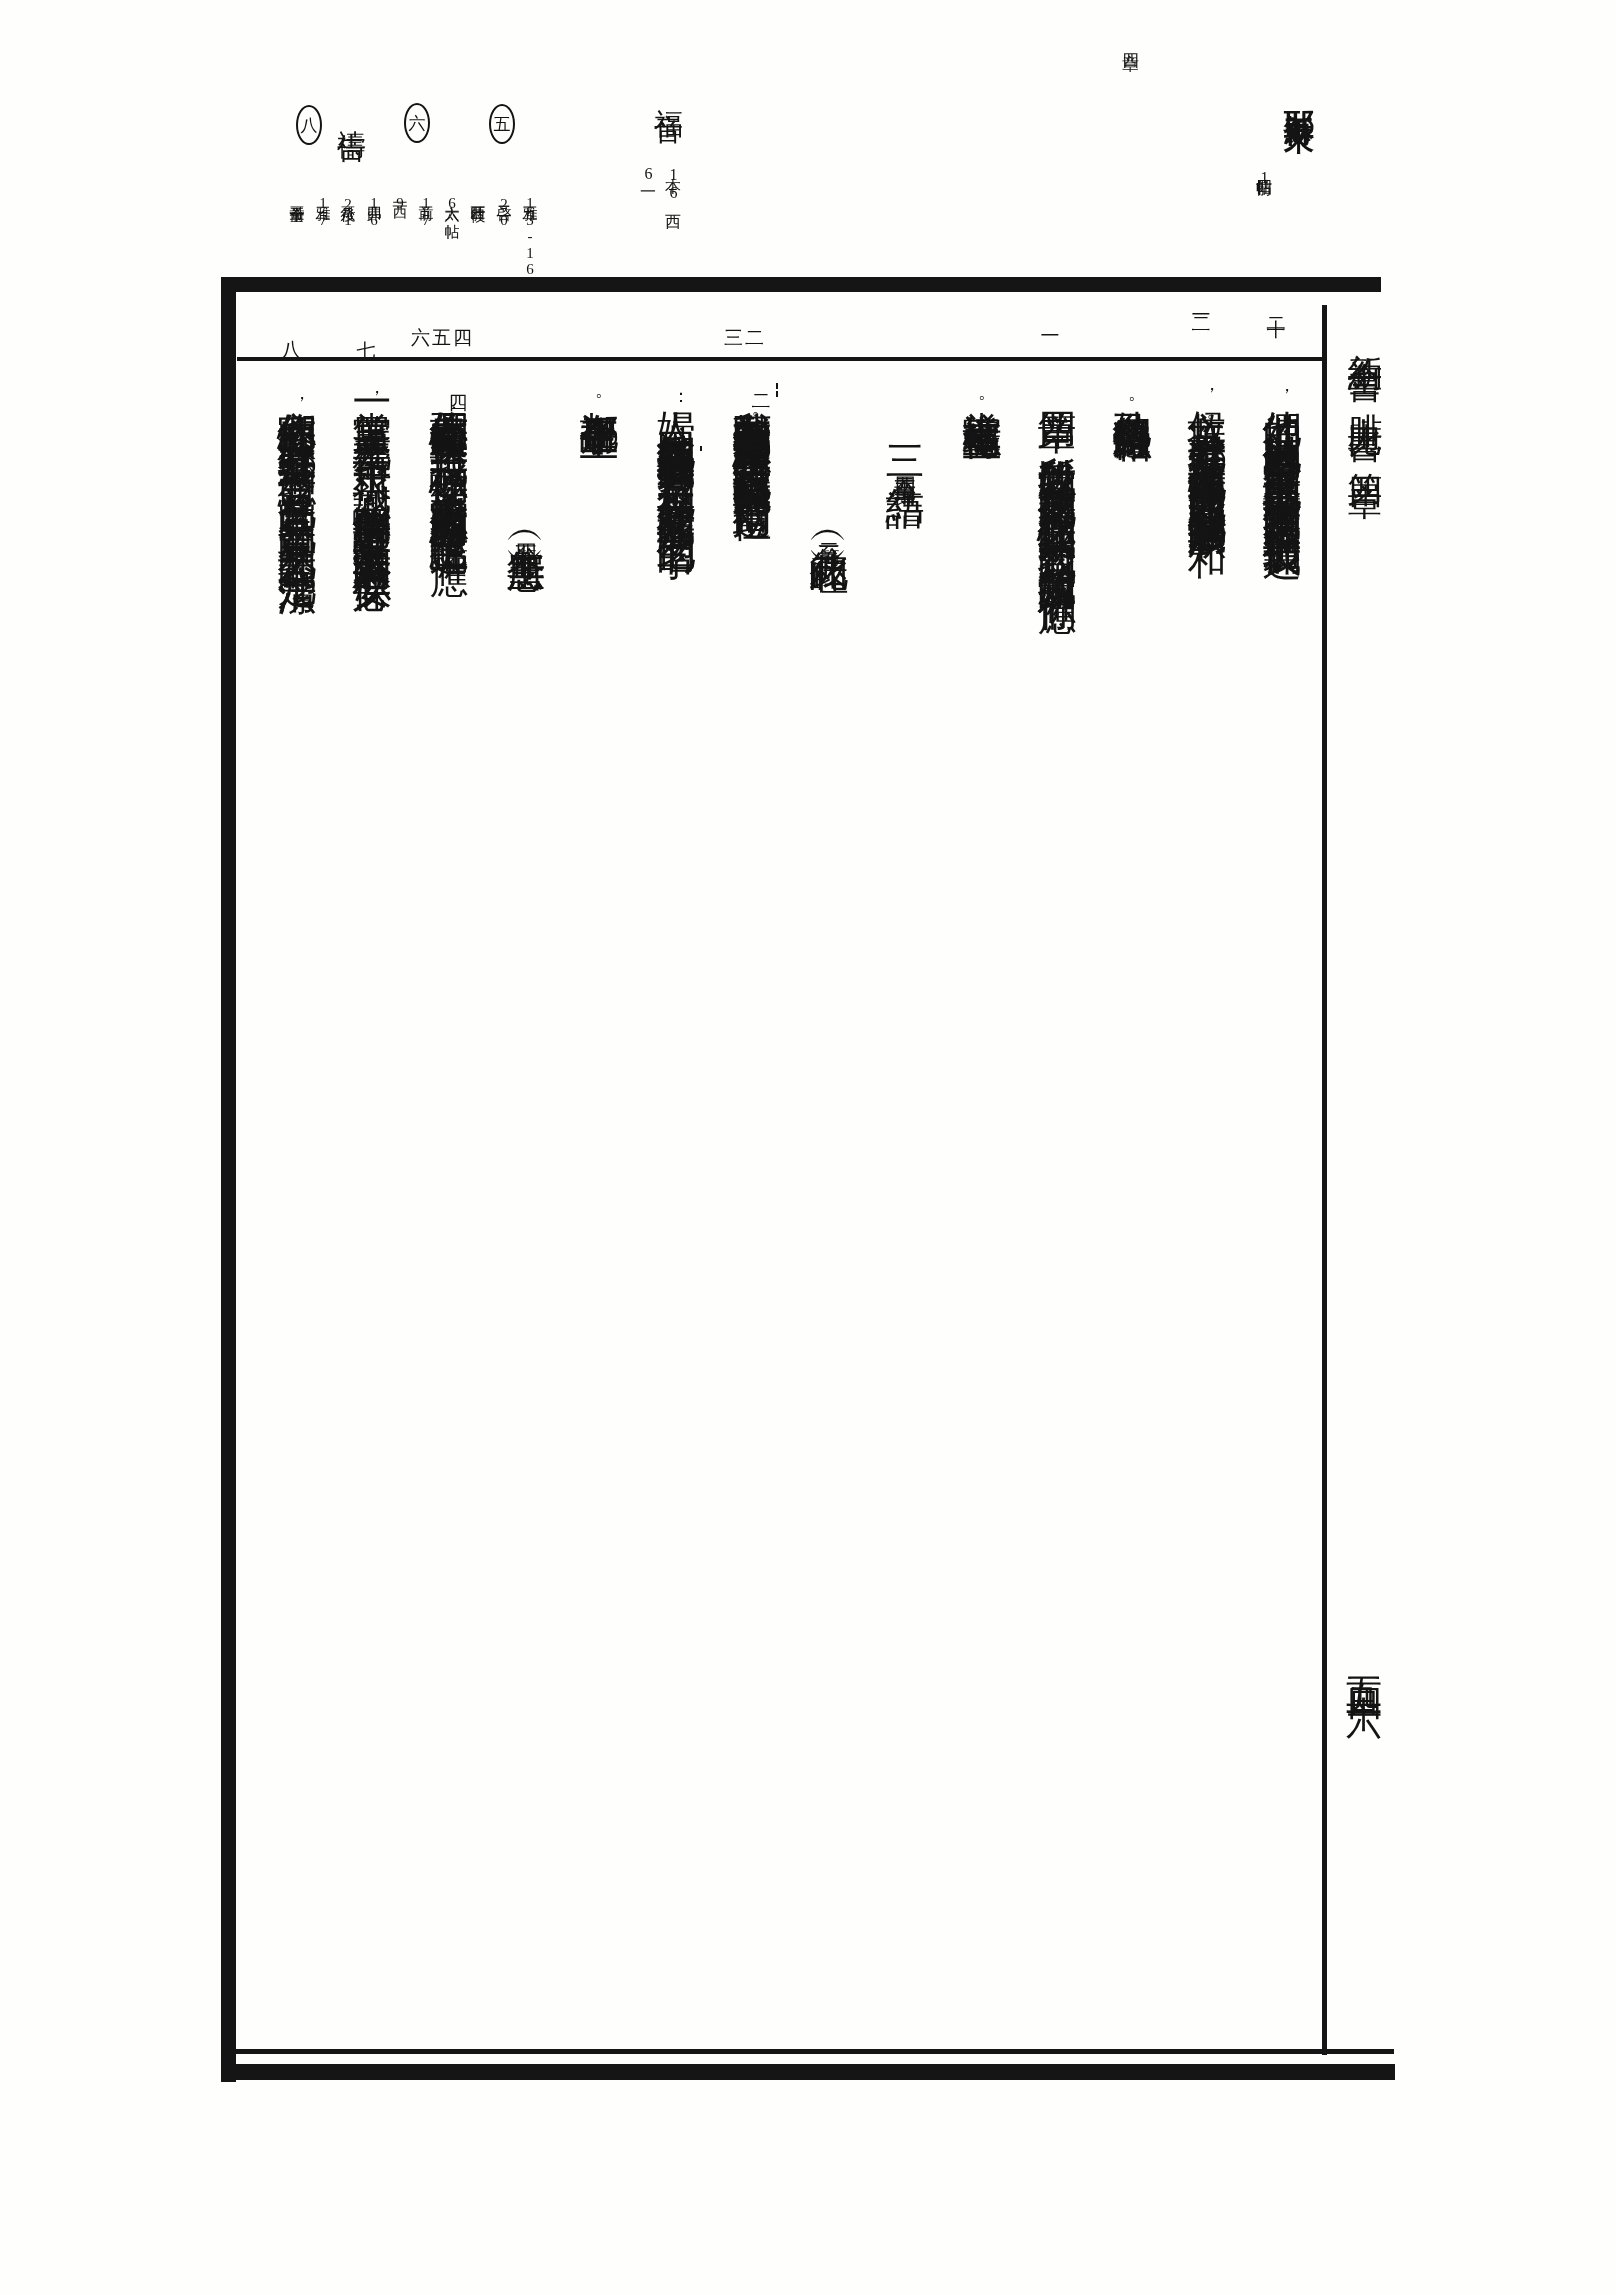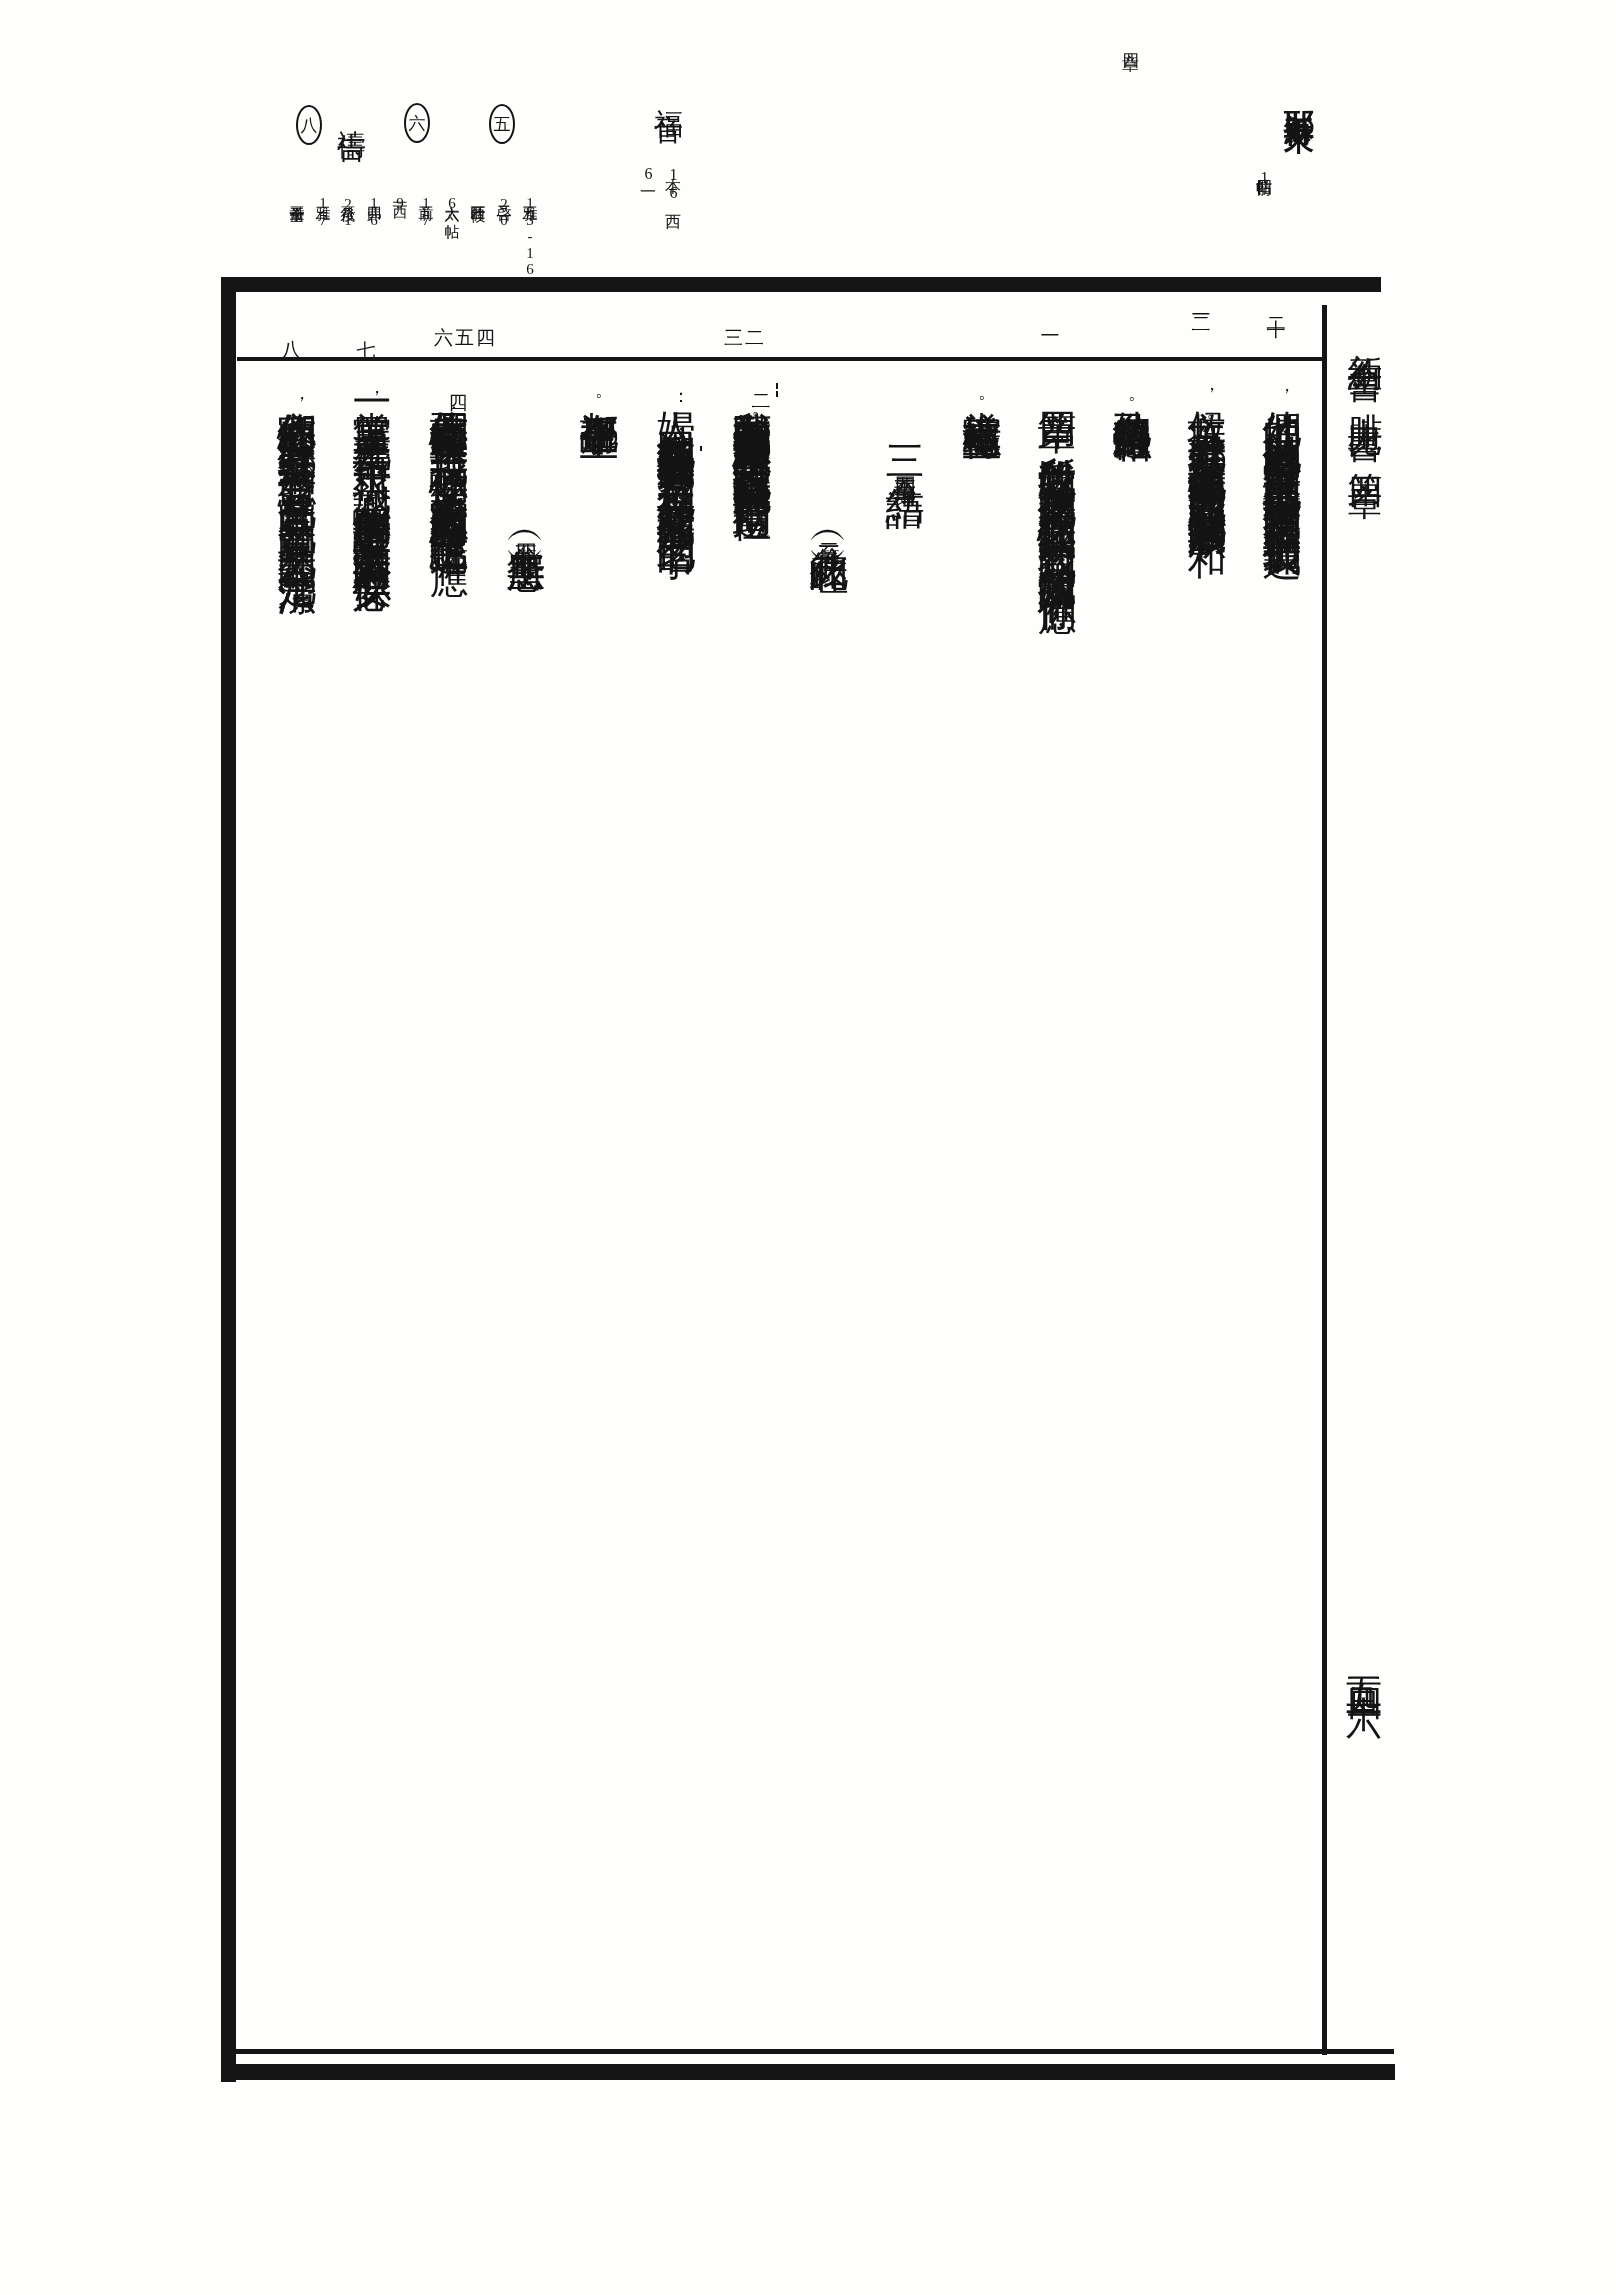--- a/index.html
+++ b/index.html
@@ -83,21 +83,21 @@
       <div class="vtext refcol" style="left: 337px; top: 194px; height: 102px;">哥後八21</div>
       <div class="vtext refcol" style="left: 312px; top: 194px; height: 102px;">雅三17</div>
       <div class="vtext refcol" style="left: 286px; top: 194px; height: 102px;">哥前十三全</div>
     </div>
 
   <div id="verse-strip">
       <div class="vtext vstrip" style="left: 1267px; top: 303px; height: 53px;">二十</div>
       <div class="vtext vstrip" style="left: 1192px; top: 303px; height: 53px;">二一</div>
       <div class="vtext vstrip" style="left: 1041px; top: 325px; height: 53px;">一</div>
       <div class="vstrip-h" style="position: absolute; left: 724px; top: 325px;">三二</div>
-      <div class="vstrip-h" style="position: absolute; left: 434px; top: 325px; font-family: Liberation Mono, monospace;">六五四</div>
+      <div class="vstrip-h" style="position: absolute; left: 411px; top: 325px; font-family: Liberation Mono, monospace;">六五四</div>
       <div class="vtext vstrip" style="left: 357px; top: 325px; height: 53px;">七</div>
       <div class="vtext vstrip" style="left: 282px; top: 325px; height: 53px;">八</div>
     </div>
 
   <div id="columns">
       <div class="vtext col" style="left: 1251px; top: 380px; height: 1670px;"><span>他們的神</span><span class="pu">，</span><span>以他們自己的羞辱爲榮耀</span><span class="pu">，</span><span>專以地上的事爲念</span><span class="vm">。二十</span><span>我們的國籍是在天上</span><span class="pu">，</span><span>從那裏我們迎</span></div>
       <div class="vtext col" style="left: 1176px; top: 380px; height: 1670px;"><span>候救主</span><span class="pu">，</span><span>就是主基督耶穌</span><span class="vm">。二一</span><span>他要用那叫萬物歸服自己的大能力</span><span class="pu">，</span><span>變化我們這身體卑賤的形狀</span><span class="pu">，</span><span>和</span></div>
       <div class="vtext col" style="left: 1101px; top: 380px; height: 1670px;"><span>他自己榮耀的身體相似</span><span class="pu">。</span></div>
       <div class="vtext col" style="left: 1026px; top: 380px; height: 1670px;"><span>第四章</span><span>　</span><span>所以我親愛的</span><span class="pu">，</span><span>我所羨慕的弟兄們</span><span class="pu">：</span><span>你們是我的快樂</span><span class="pu">，</span><span>我的冠冕</span><span class="pu">。</span><span>我所親愛的阿</span><span class="pu">！</span><span>你們應</span></div>
       <div class="vtext col" style="left: 951px; top: 380px; height: 1670px;"><span>當這樣靠主站立得穩</span><span class="pu">。</span></div>

